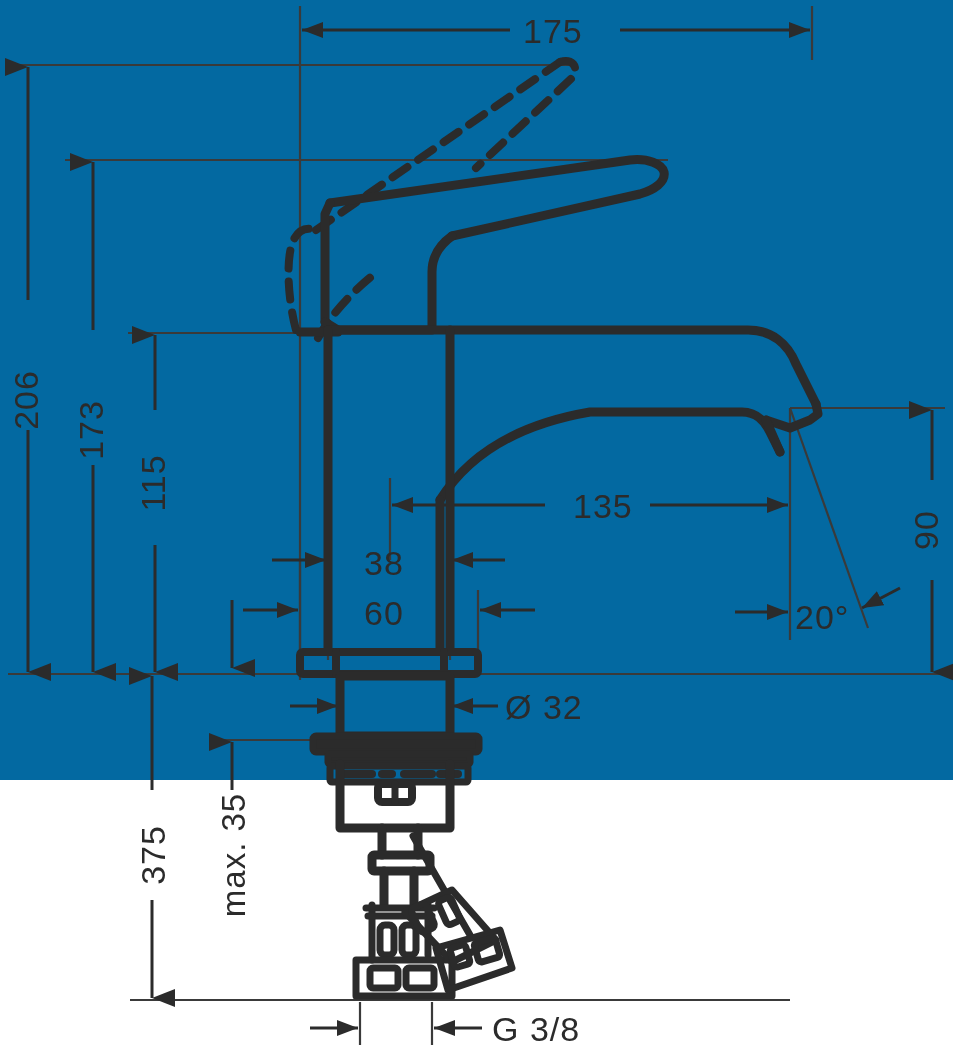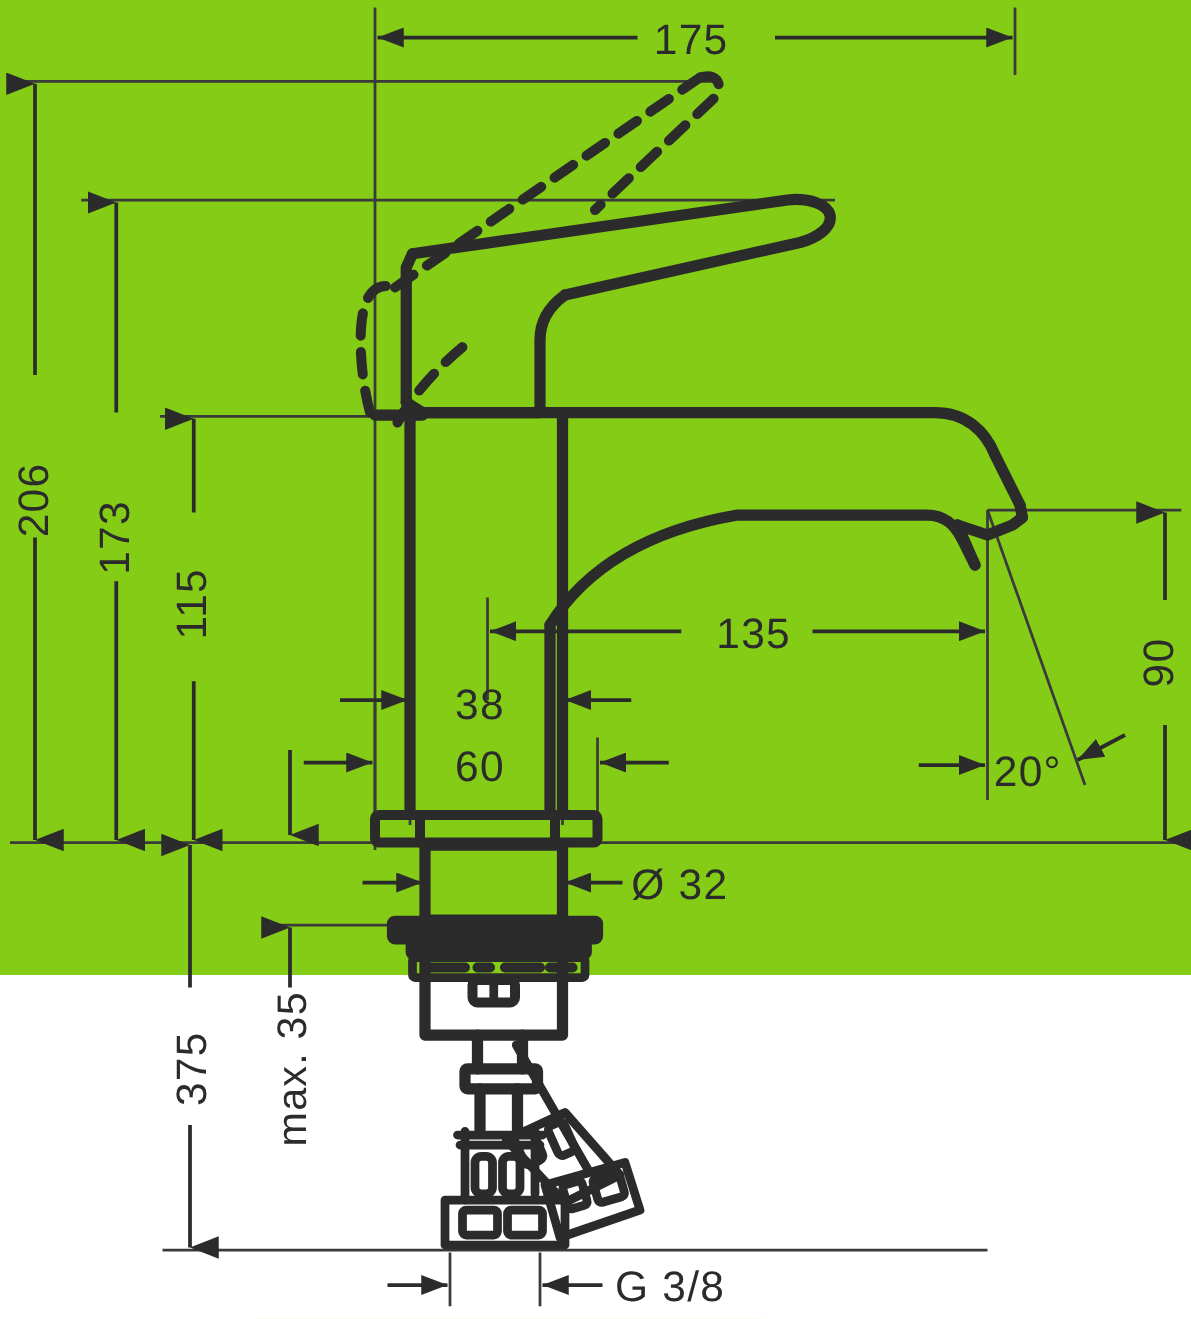--- a/index.html
+++ b/index.html
@@ -1,17 +1,17 @@
 <!DOCTYPE html>
 <html><head>
 <meta charset="utf-8">
 <style>
   html,body{margin:0;padding:0;background:#ffffff;}
   body{width:953px;height:1055px;overflow:hidden;font-family:"Liberation Sans",sans-serif;}
-  #stage{position:relative;width:953px;height:780px;background:#84cc16;text-align:center;}
+  #stage{position:relative;width:953px;height:780px;background:#0369a1;text-align:center;}
   svg{display:block;}
   .dimtext{font-family:"Liberation Sans",sans-serif;font-size:34px;fill:#2b2b2b;letter-spacing:1px;}
   .dimtext.small{font-size:33px;}
 </style>
 </head>
 <body>
 
 <div id="stage">
 <svg width="953" height="1055" viewBox="0 0 953 1055">
 

